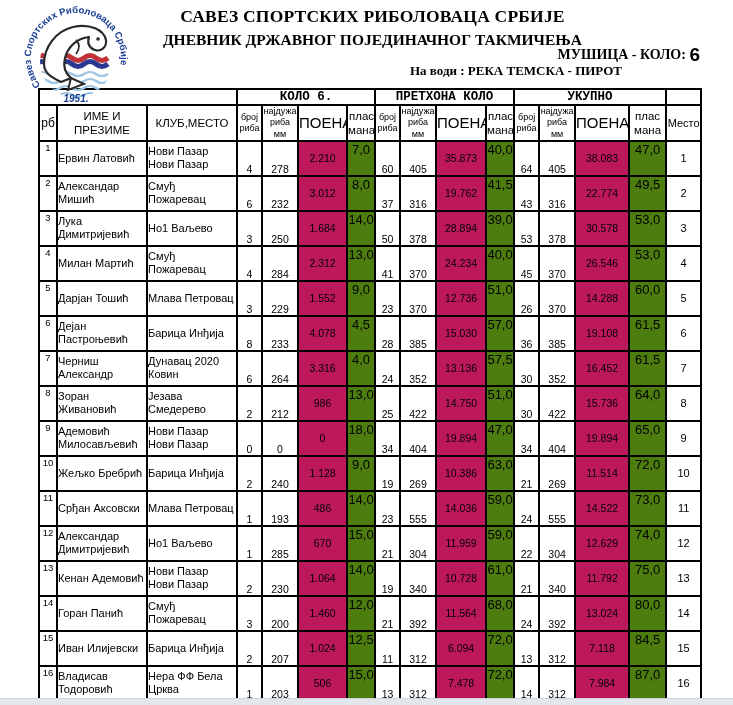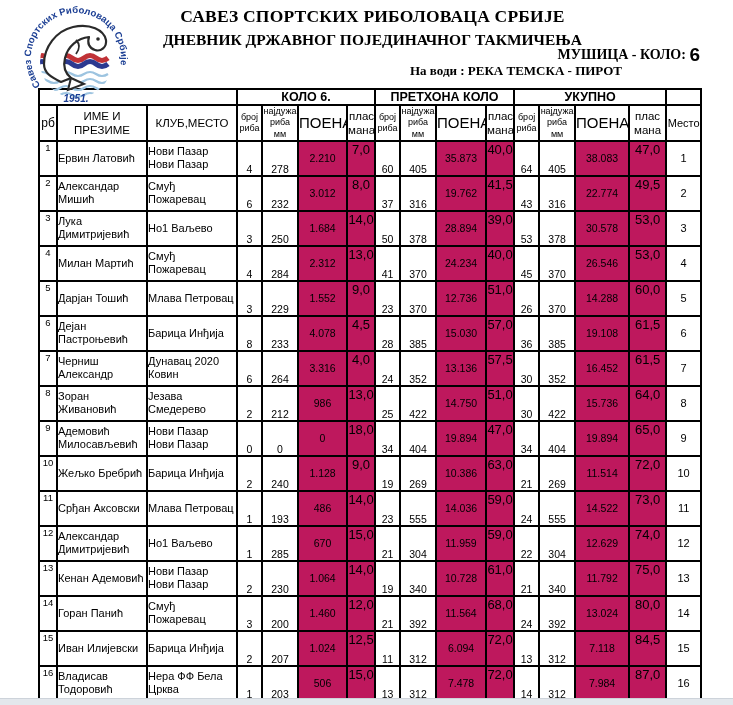--- a/index.html
+++ b/index.html
@@ -17,39 +17,39 @@
   .held-line{position:absolute;top:63px;left:195px;font-family:"Liberation Serif",serif;
              font-weight:bold;font-size:13px;white-space:nowrap;}
   .water-line{position:absolute;top:63px;left:410px;font-family:"Liberation Serif",serif;
               font-weight:bold;font-size:13px;white-space:nowrap;}
   
   table.results{position:absolute;left:38px;top:88px;border-collapse:collapse;
                 table-layout:fixed;width:662px;}
   table.results td,table.results th{border:2px solid #000;padding:0;overflow:hidden;}
   th.spacer{border:none;border-bottom:2px solid #000;background:#fff;}
   th.group{height:13px;font-size:12.5px;font-weight:bold;text-align:center;background:#fff;
-           font-family:Liberation Sans, sans-serif;}
+           font-family:Liberation Mono, monospace;}
   tr.colhead th{height:32px;font-weight:normal;text-align:center;vertical-align:middle;
                 background:#fff;}
   th.h-rb{font-size:12px;}
   th.h-name{font-size:11.5px;line-height:1.25;}
   th.h-name span{display:inline-block;max-width:64px;}
   th.h-club{font-size:11.5px;}
   th.h-small{font-size:9px;line-height:1.25;}
   th.h-points{background:#dce6c8;font-size:15px;}
   th.h-plc{background:#ffff00;font-size:11.5px;line-height:1.25;}
   th.h-plc span{display:inline-block;max-width:32px;}
   th.h-place{font-size:11px;}
   tbody td{height:33px;text-align:center;vertical-align:middle;font-size:10.5px;
            background:#fff;}
   td.c-rb{vertical-align:top;font-size:9.5px;padding-top:1px;}
   td.c-name,td.c-club{text-align:left;padding:0 2px 0 4px;font-size:11px;line-height:1.2;}
   td.c-num{vertical-align:bottom;padding-bottom:3px;}
   td.c-pts{background:#be185d;}
-  td.c-plc{background:#be185d;vertical-align:top;font-size:13px;padding-top:2px;}
+  td.c-plc{background:#4d7c0f;vertical-align:top;font-size:13px;padding-top:2px;}
   td.c-place{font-size:11px;}
   .bottom-strip{position:absolute;left:0;bottom:0;width:733px;height:6px;
                 background:#e3e7ec;border-top:1px solid #cdd3da;}
 </style>
 </head>
 <body>
 
 <div class="page">
 
   <svg class="logo" viewBox="0 0 120 104" xmlns="http://www.w3.org/2000/svg">

